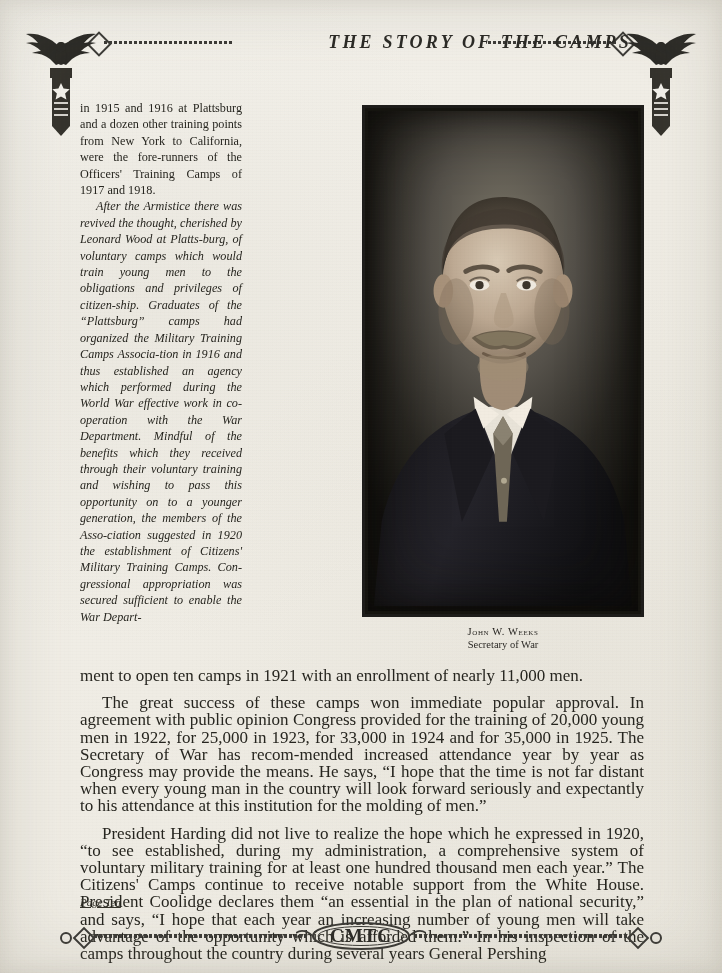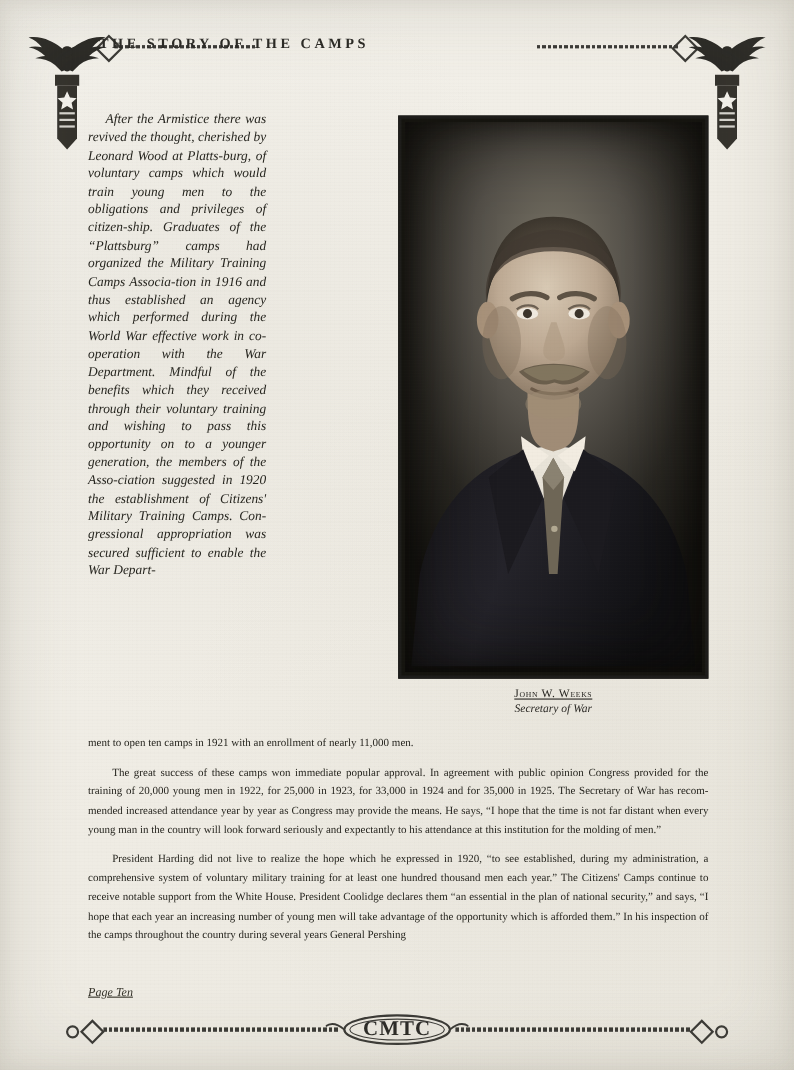--- a/index.html
+++ b/index.html
@@ -51,27 +51,28 @@
     height: 3px;
     background:
       repeating-linear-gradient(90deg, #3b3a36 0px, #3b3a36 3px, rgba(0,0,0,0) 3px, rgba(0,0,0,0) 5px);
   }
   .rule-left { left: 14px; width: 130px; }
   .rule-right { right: 14px; width: 130px; }
   .header-title {
     position: absolute;
     left: 0; right: 0;
     top: 2px;
-    text-align: left;
-    font-size: 13px;
+    text-align: right;
+    font-size: 18px;
     letter-spacing: 3.2px;
     font-weight: bold;
     color: #2a2925;
     font-variant: small-caps;
     font-family: "Liberation Serif", serif;
+    font-style: italic;
   }
   .band-cap {
     position: absolute;
     top: 5px;
     width: 14px;
     height: 14px;
     border: 2px solid #3b3a36;
     transform: rotate(45deg);
   }
   .band-cap.left { left: 0; }
@@ -152,31 +153,29 @@
   .caption {
     margin-top: 8px;
     text-align: center;
     line-height: 13px;
   }
   .caption .name {
     font-size: 10.5px;
     font-variant: small-caps;
     letter-spacing: 0.6px;
     color: #262420;
-    text-decoration: underline;
   }
   .caption .role {
     font-size: 10.5px;
-    font-style: italic;
     color: #2b2925;
   }
 
   .full-text {
     margin-top: 2px;
-    font-size: 10px;
+    font-size: 17px;
     line-height: 17.2px;
     text-align: justify;
     color: #26251f;
   }
   .full-text p { margin: 0 0 10px 0; }
   .full-text p.indent { text-indent: 22px; }
   .full-text p.last { margin-bottom: 0; font-family: Liberation Serif, serif; }
 
   .page-number {
     position: absolute;
@@ -303,20 +302,21 @@
         <rect x="30" y="86" width="14" height="2"></rect>
       </g>
     </svg>
   </div>
 
   <div class="content">
 
     <div class="top-block">
 
       <div class="col-text">
+        <p>in 1915 and 1916 at Plattsburg and a dozen other training points from New York to California, were the fore-runners of the Officers' Training Camps of 1917 and 1918.</p>
         <p class="indent">After the Armistice there was revived the thought, cherished by Leonard Wood at Platts-burg, of voluntary camps which would train young men to the obligations and privileges of citizen-ship. Graduates of the “Plattsburg” camps had organized the Military Training Camps Associa-tion in 1916 and thus established an agency which performed during the World War effective work in co-operation with the War Department. Mindful of the benefits which they received through their voluntary training and wishing to pass this opportunity on to a younger generation, the members of the Asso-ciation suggested in 1920 the establishment of Citizens' Military Training Camps. Con-gressional appropriation was secured sufficient to enable the War Depart-</p>
       </div>
 
       <figure class="figure" style="margin:0;">
         <div class="photo-frame">
           <div class="photo">
             <svg class="portrait" viewBox="0 0 276 506" preserveAspectRatio="none">
               <defs>
                 <radialGradient id="bg" cx="50%" cy="28%" r="70%">
                   <stop offset="0%" stop-color="#797466"></stop>

